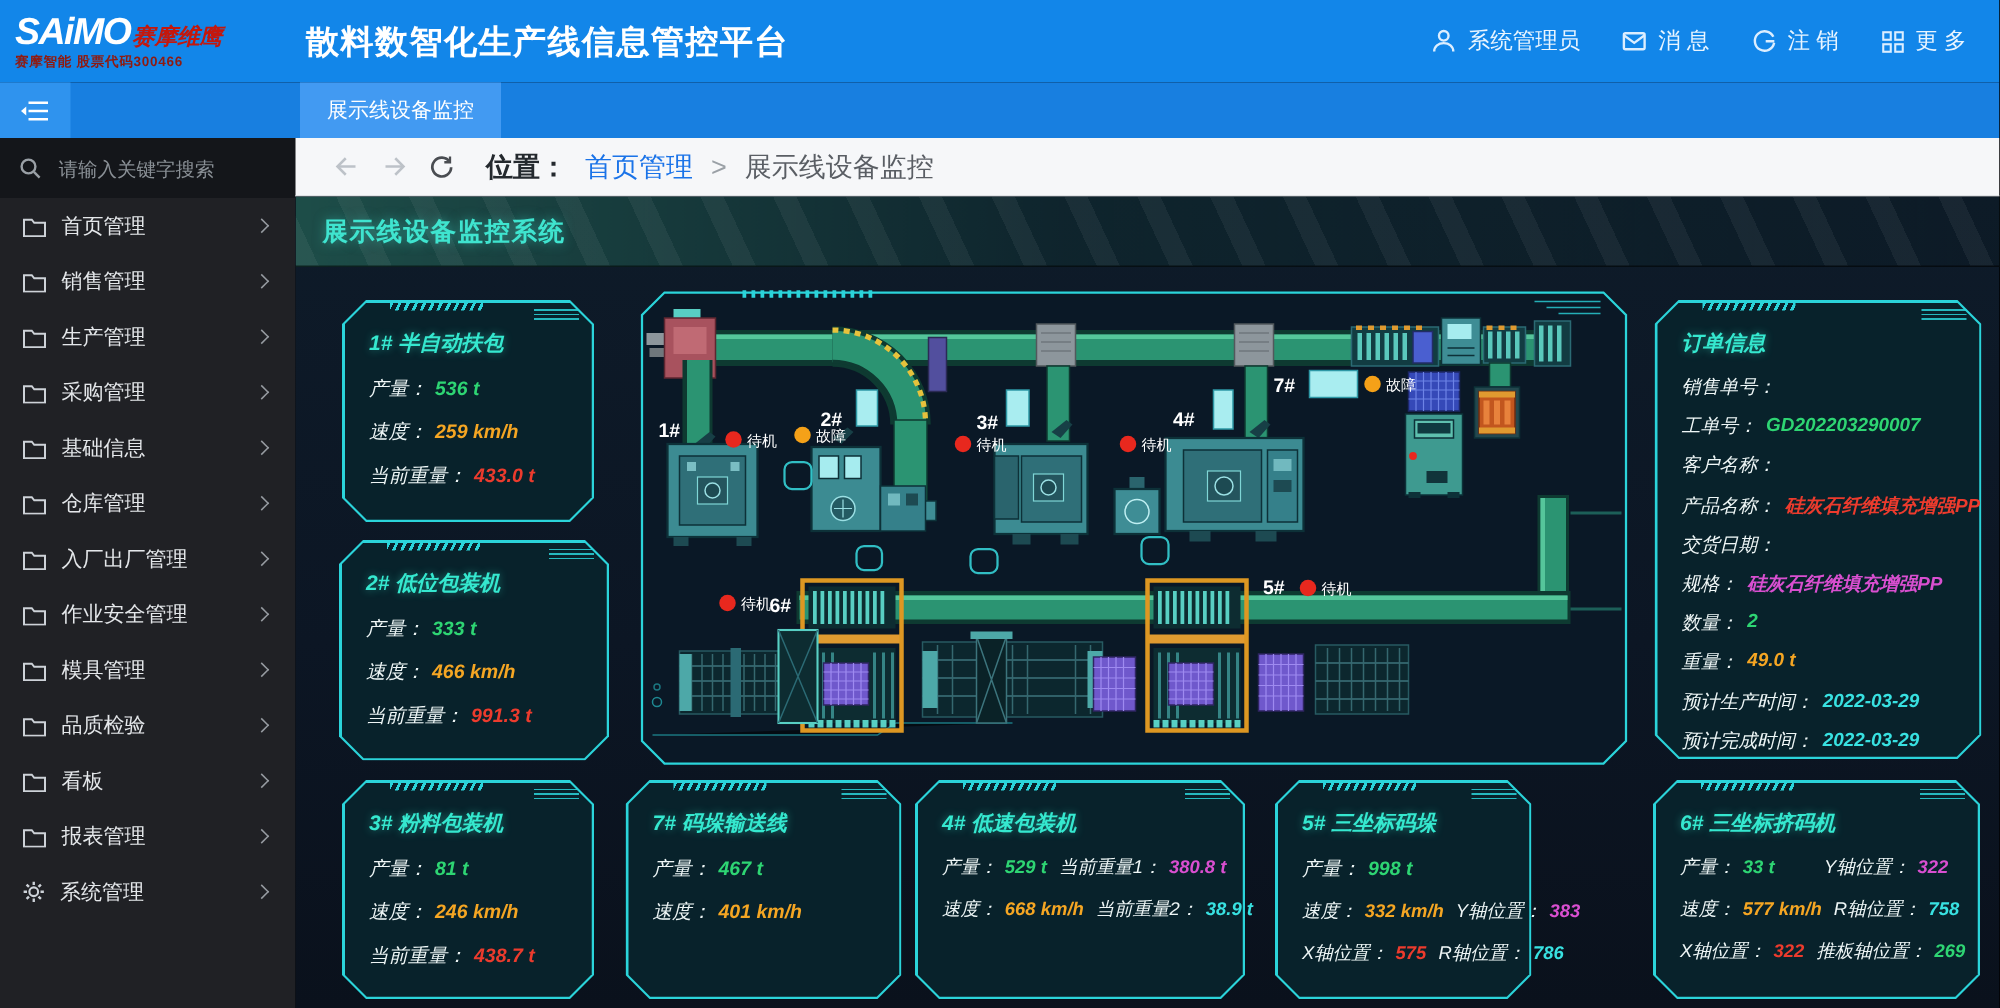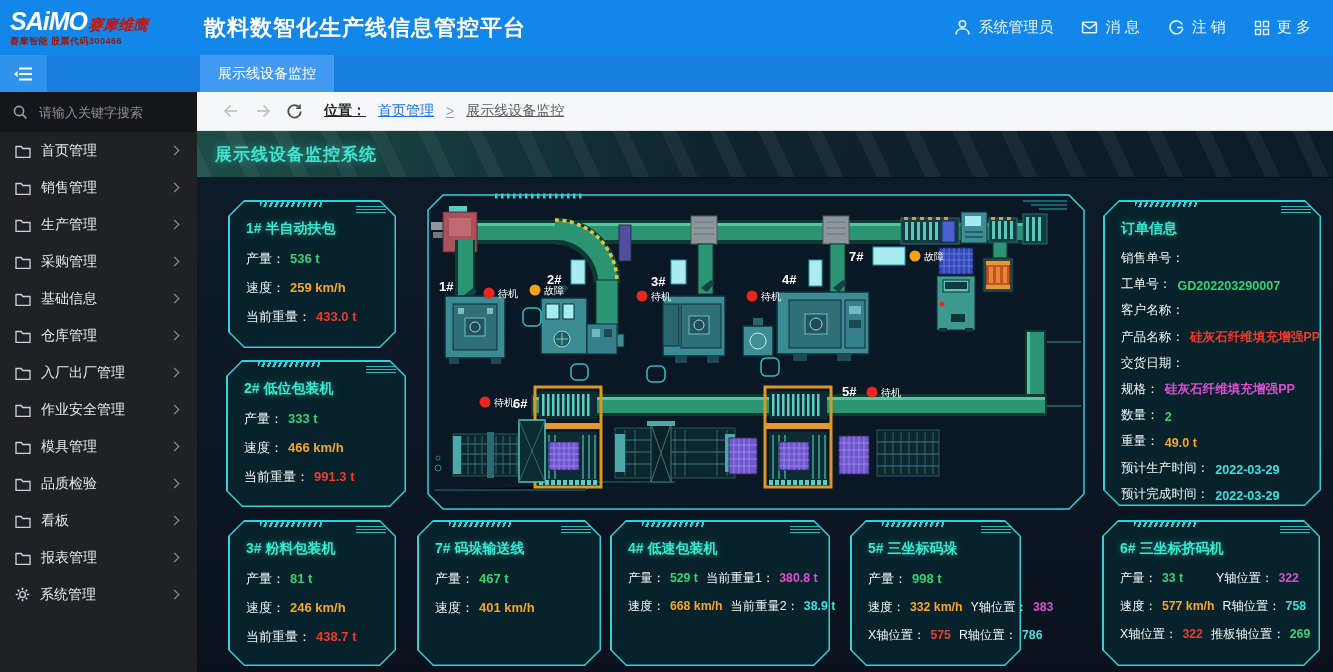--- a/index.html
+++ b/index.html
@@ -34,21 +34,21 @@
                     font-family:inherit;width:120px;}
   .search-row input::placeholder{color:#8a9096;}
   .menu-item{height:37px;display:flex;align-items:center;padding:0 15px;gap:10px;color:#e4e7ea;
              font-size:14px;cursor:pointer;}
   .chev{width:7px;height:7px;border-right:1.6px solid #969ba1;border-top:1.6px solid #969ba1;
         transform:rotate(45deg);margin-left:auto;margin-right:4px;}
 
   
   .breadcrumb-bar{position:absolute;left:197px;top:92px;width:1136px;height:39px;background:#f6f7f9;
                   border-bottom:1px solid #e1e3e6;display:flex;align-items:center;padding-left:24px;gap:12px;}
-  .bc-text{font-size:14px;text-decoration:underline;}
+  .bc-text{font-size:18px;}
   .bc-loc{color:#24292e;font-weight:700;margin-left:8px;}
   .bc-link{color:#1a73e8;cursor:pointer;}
   .bc-sep{color:#9aa0a6;}
   .bc-cur{color:#5a5e64;}
 
   
   .main{position:absolute;left:197px;top:131px;width:1136px;height:541px;
         background:linear-gradient(180deg,#0e1b29 0%,#0c1624 55%,#0a111c 100%);overflow:hidden;}
   .page-band{position:absolute;left:0;top:0;width:100%;height:47px;
              background:linear-gradient(90deg,rgba(30,80,74,.95),rgba(15,44,48,.55) 45%,rgba(10,26,34,.30));
@@ -64,28 +64,28 @@
       filter:drop-shadow(0 0 5px rgba(43,212,218,.45));
       clip-path:polygon(16px 0,calc(100% - 16px) 0,100% 16px,100% calc(100% - 16px),
                 calc(100% - 16px) 100%,16px 100%,0 calc(100% - 16px),0 16px);}
   .tech .frame::before{content:"";position:absolute;inset:1.5px;background:rgba(5,18,28,.92);
       clip-path:polygon(15px 0,calc(100% - 15px) 0,100% 15px,100% calc(100% - 15px),
                 calc(100% - 15px) 100%,15px 100%,0 calc(100% - 15px),0 15px);}
   .tech .hatch{position:absolute;top:2px;left:32px;width:62px;height:5px;z-index:2;
       background:repeating-linear-gradient(115deg,#2bd4da 0 2px,transparent 2px 5px);}
   .tech .tick{position:absolute;top:6px;right:10px;width:30px;height:8px;z-index:2;opacity:.85;
       background:repeating-linear-gradient(180deg,#2bd4da 0 1px,transparent 1px 3px);}
-  .tech .inner{position:absolute;inset:0;z-index:1;padding:16px 16px 10px 18px;}
+  .tech .inner{position:absolute;inset:0;z-index:1;padding:16px 16px 10px 18px;font-style:italic;}
   .ptitle{color:#35e8cf;font-size:14px;font-weight:700;margin:4px 0 12px;
           text-shadow:0 0 6px rgba(53,232,207,.45);}
   .prow{display:flex;gap:8px;margin:11px 0;font-size:13px;color:#eef6f6;}
   .prow .pcell{display:flex;gap:5px;flex:1;white-space:nowrap;align-items:baseline;}
   .prow.two .pcell{font-size:12.3px;}
   .pval{font-weight:700;}
-  .orow{display:flex;gap:6px;margin:0 0 9.2px;font-size:12.6px;color:#eef6f6;white-space:nowrap;align-items:flex-end;}
+  .orow{display:flex;gap:6px;margin:0 0 9.2px;font-size:12.6px;color:#eef6f6;white-space:nowrap;align-items:flex-start;}
   .oval{font-weight:700;}
 
   .diagram{position:absolute;left:228px;top:61px;width:662px;height:320px;}
 </style>
 </head>
 <body>
 
 <div class="app">
 
   <header class="app-header">

